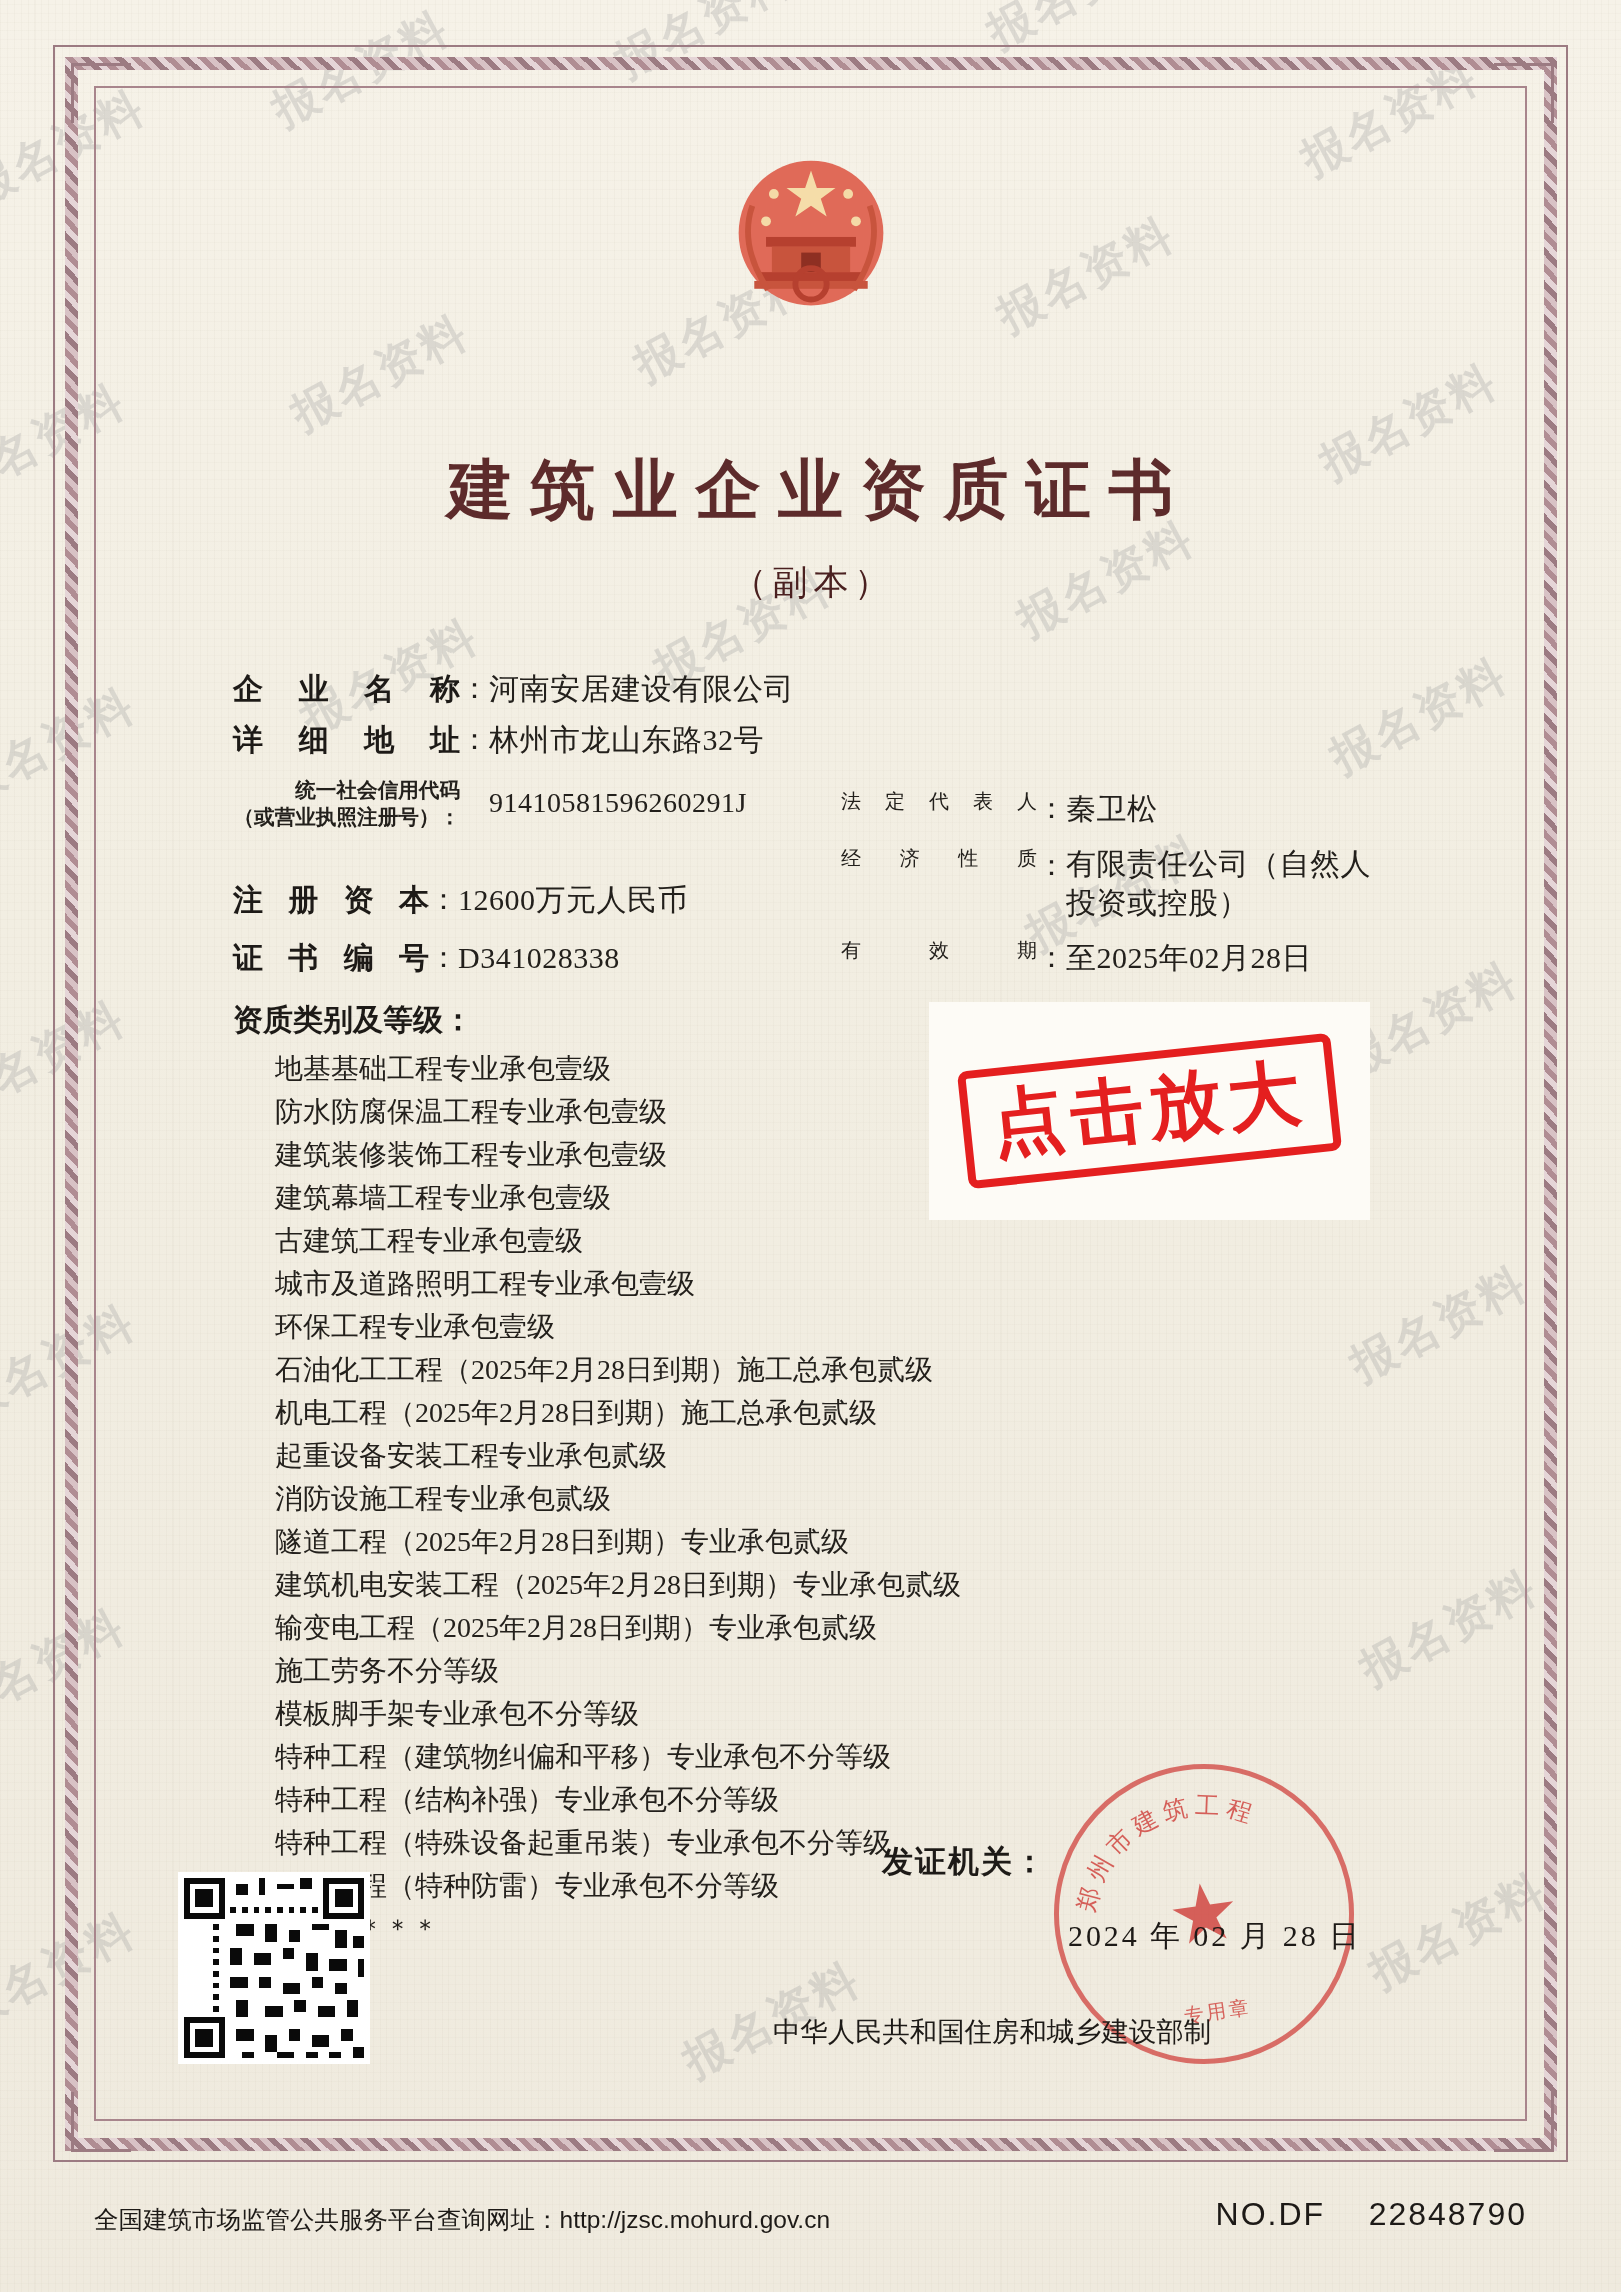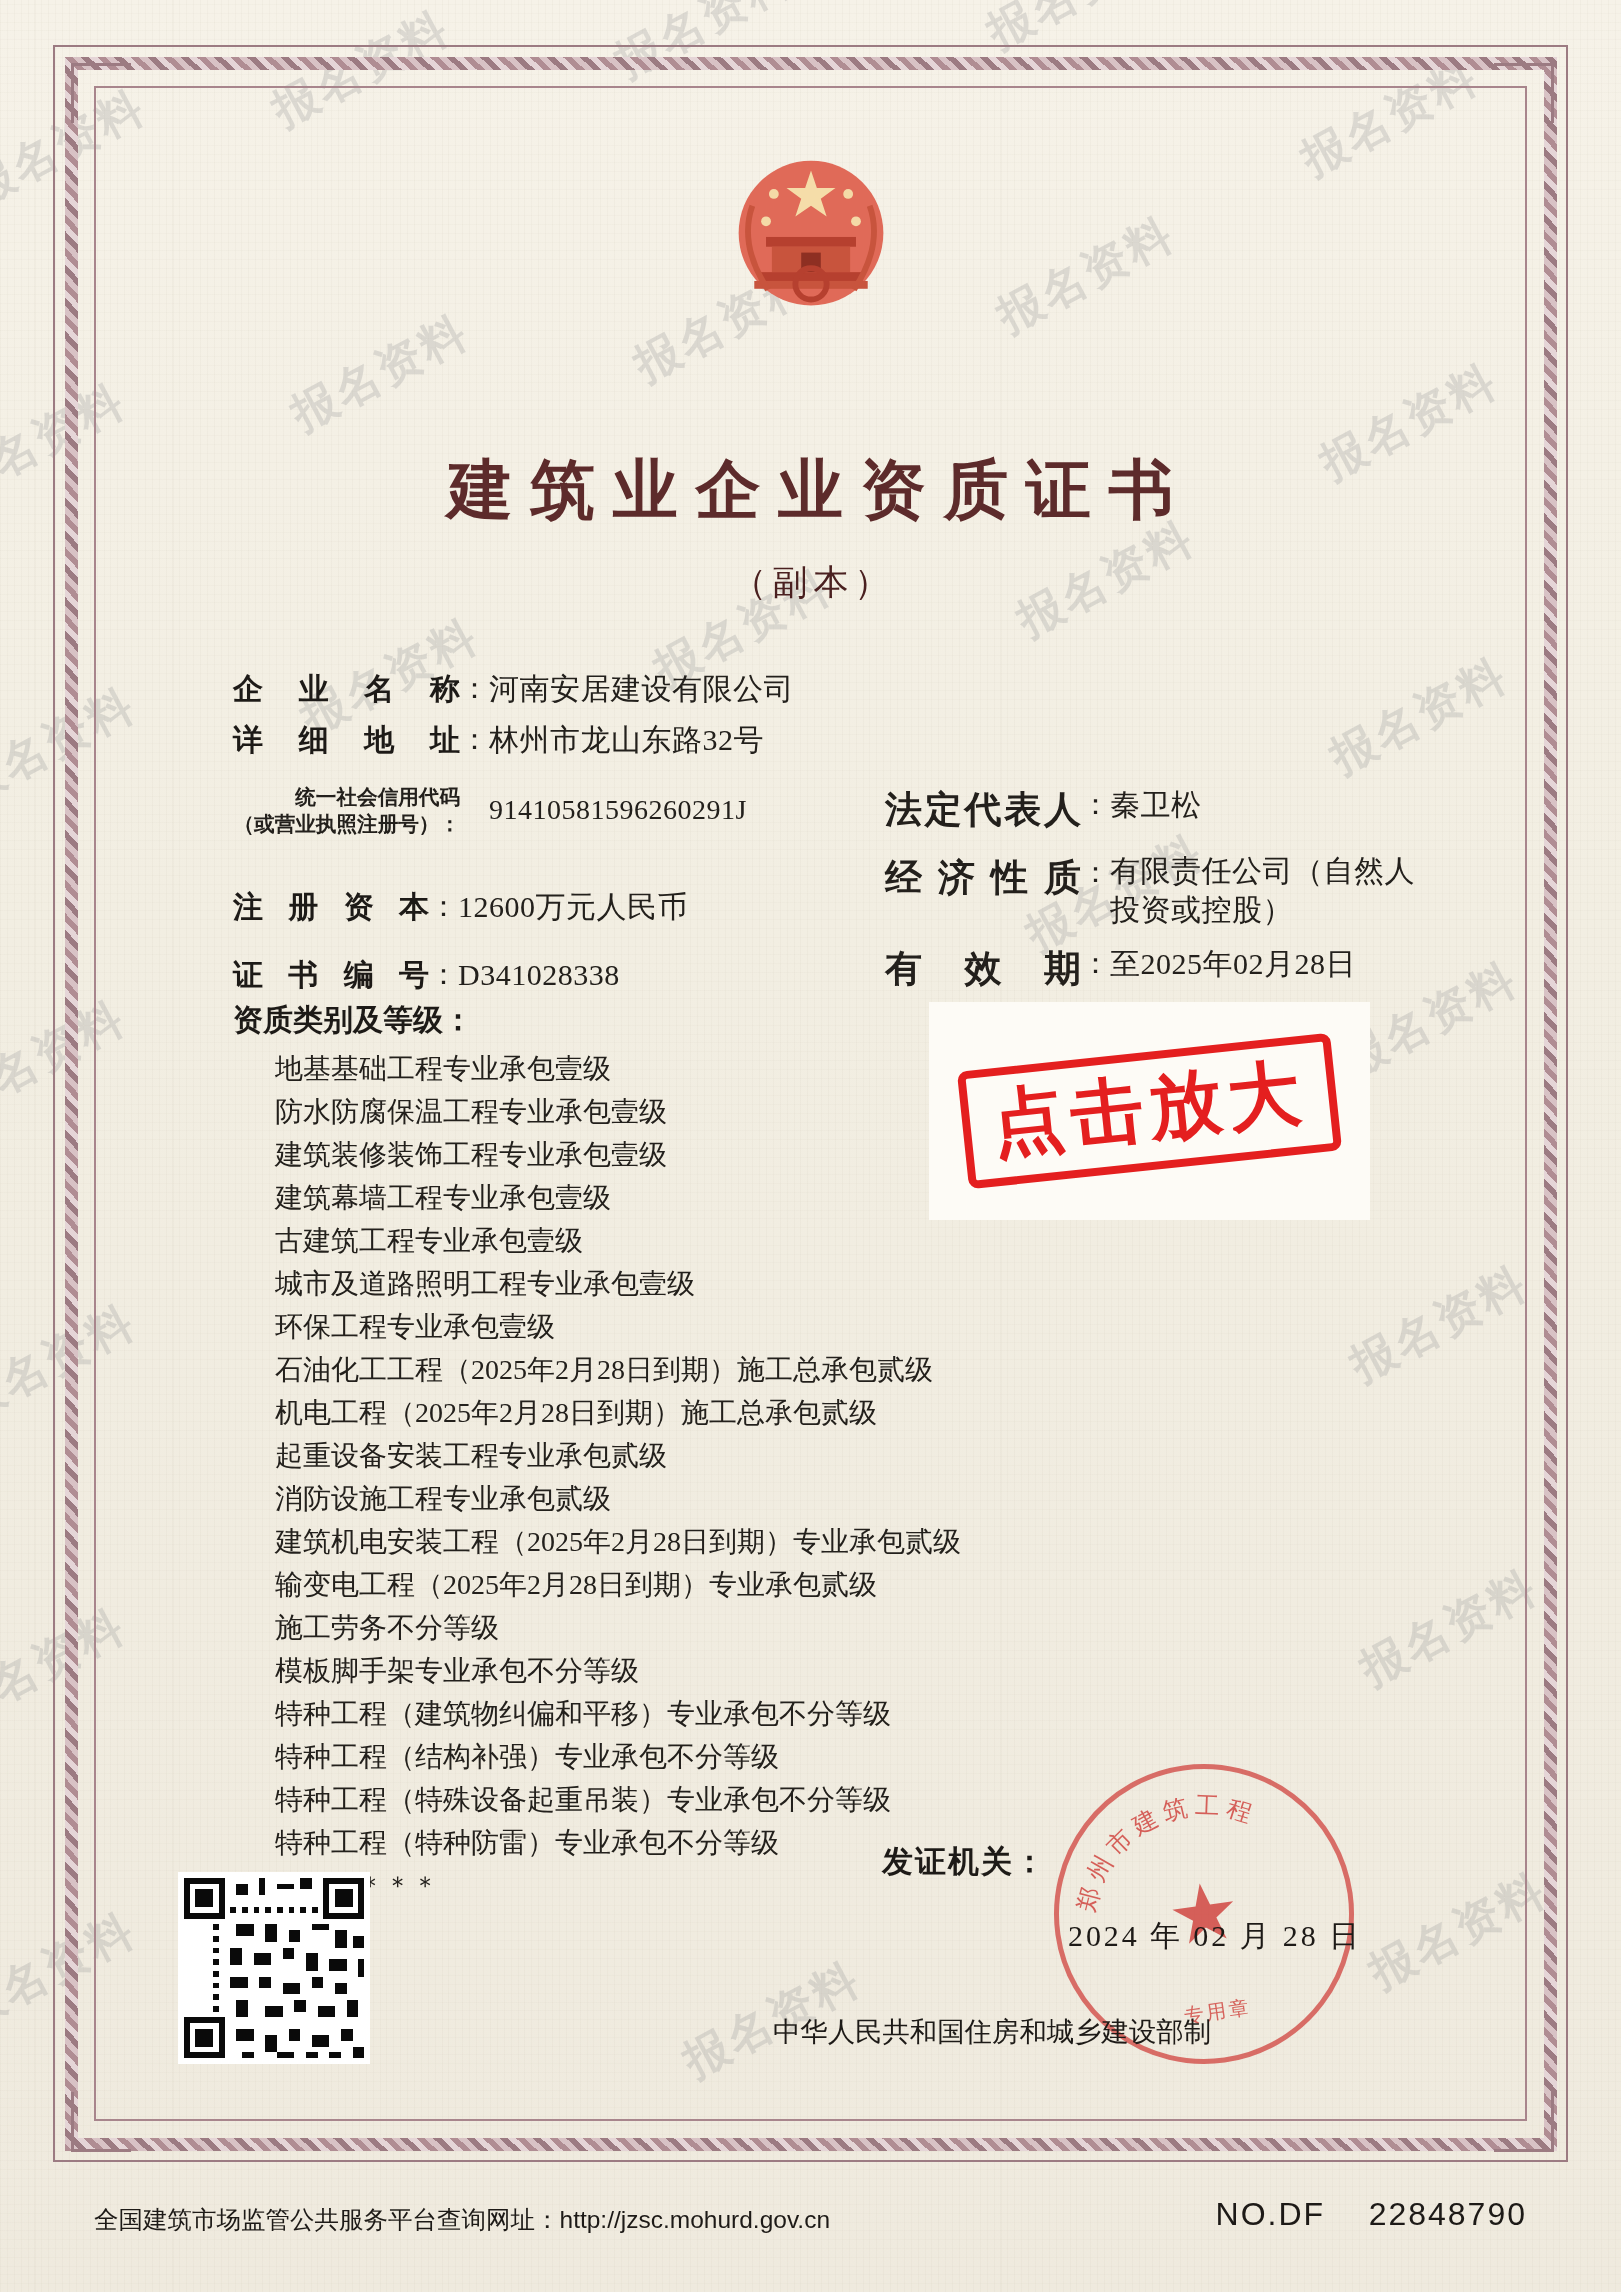--- a/index.html
+++ b/index.html
@@ -167,28 +167,27 @@
     line-height: 1.45;
     letter-spacing: 0.5px;
   }
   .val-sm { font-size: 28px; }
 
   .two-col { display: flex; align-items: flex-end; }
   .col-l { width: 608px; flex: 0 0 608px; display: flex; }
   .col-r { flex: 1; display: flex; }
   .lbl-r {
     font-family: "Liberation Sans", sans-serif;
-    font-weight: bold;
-    font-size: 37px;
+    font-weight: normal;
+    font-size: 20px;
     width: 196px;
     flex: 0 0 196px;
     text-align: justify;
     text-align-last: justify;
     line-height: 1.45;
-    margin-left: 44px;
   }
   .lbl-l-narrow {
     width: 196px;
     flex: 0 0 196px;
   }
 
   
   .qual-head {
     position: absolute;
     left: 233px;
@@ -470,20 +469,21 @@
   <div>防水防腐保温工程专业承包壹级</div>
   <div>建筑装修装饰工程专业承包壹级</div>
   <div>建筑幕墙工程专业承包壹级</div>
   <div>古建筑工程专业承包壹级</div>
   <div>城市及道路照明工程专业承包壹级</div>
   <div>环保工程专业承包壹级</div>
   <div>石油化工工程（2025年2月28日到期）施工总承包贰级</div>
   <div>机电工程（2025年2月28日到期）施工总承包贰级</div>
   <div>起重设备安装工程专业承包贰级</div>
   <div>消防设施工程专业承包贰级</div>
+  <div>隧道工程（2025年2月28日到期）专业承包贰级</div>
   <div>建筑机电安装工程（2025年2月28日到期）专业承包贰级</div>
   <div>输变电工程（2025年2月28日到期）专业承包贰级</div>
   <div>施工劳务不分等级</div>
   <div>模板脚手架专业承包不分等级</div>
   <div>特种工程（建筑物纠偏和平移）专业承包不分等级</div>
   <div>特种工程（结构补强）专业承包不分等级</div>
   <div>特种工程（特殊设备起重吊装）专业承包不分等级</div>
   <div>特种工程（特种防雷）专业承包不分等级</div>
   <div class="stars">＊＊＊＊＊＊</div>
 </div>

